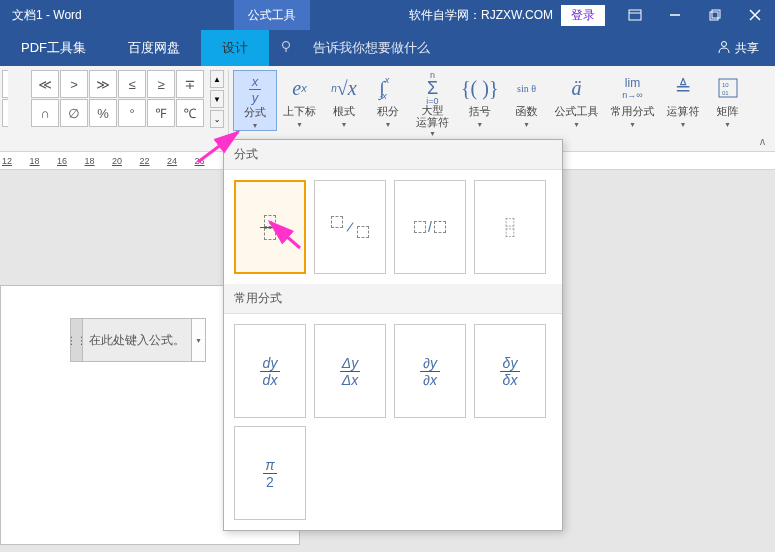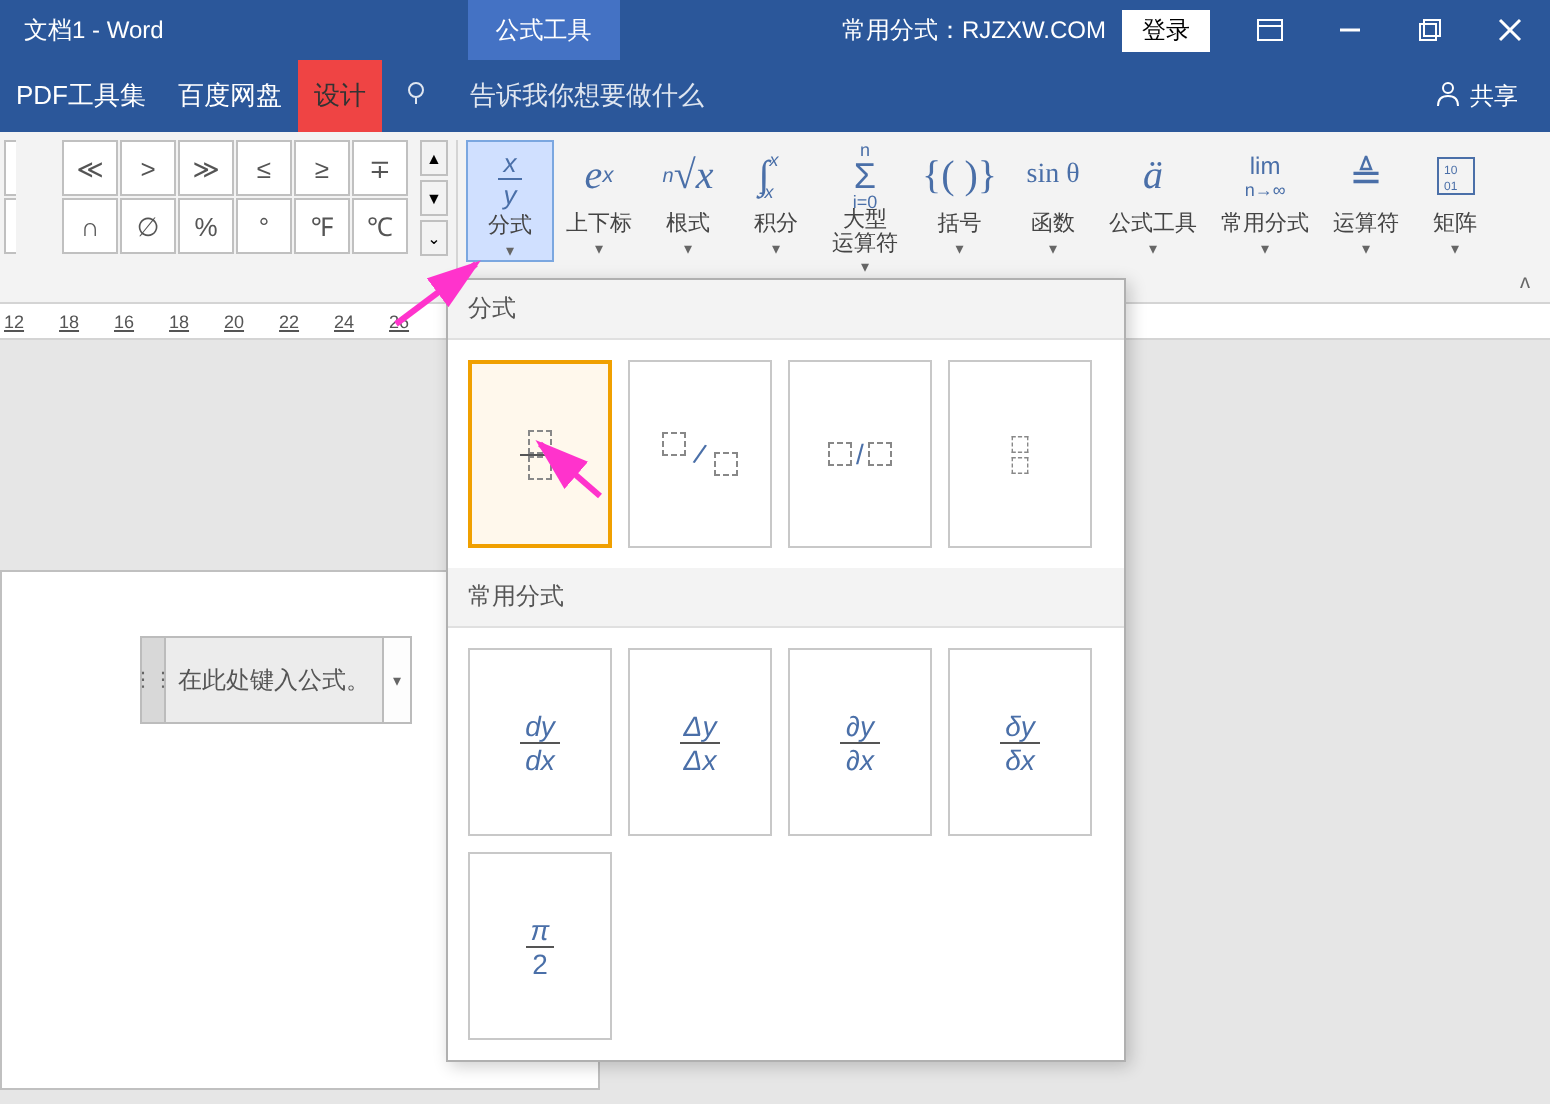--- a/index.html
+++ b/index.html
@@ -3,27 +3,27 @@
 <meta charset="utf-8">
 <style>
 * { margin: 0; padding: 0; box-sizing: border-box; font-family: "Microsoft YaHei", sans-serif; }
 body { background: #e6e6e6; width: 775px; height: 552px; overflow: hidden; position: relative; }
 
 .titlebar { height: 30px; background: #2b579a; display: flex; align-items: center; color: #fff; font-size: 12px; }
 .titlebar .doc-title { padding: 0 12px; }
 .titlebar .tab-equation { height: 30px; padding: 0 14px; background: #4472c4; display: flex; align-items: center; margin-left: 140px; }
 .titlebar .spacer { flex: 1; }
 .titlebar .website { margin-right: 8px; font-size: 12px; }
-.titlebar .login-btn { background: #fff; color: #000000; padding: 2px 10px; font-size: 12px; border: none; margin-right: 10px; }
+.titlebar .login-btn { background: #fff; color: #6d28d9; padding: 2px 10px; font-size: 12px; border: none; margin-right: 10px; }
 .titlebar .win-btn { width: 40px; height: 30px; display: flex; align-items: center; justify-content: center; color: #fff; font-size: 12px; }
 .titlebar svg { fill: #fff; }
 
 .ribbon-tabs { height: 36px; background: #2b579a; display: flex; align-items: center; color: #fff; font-size: 13px; position: relative; }
-.ribbon-tabs .tab { padding: 0 8px; height: 36px; display: flex; align-items: center; cursor: pointer; }
-.ribbon-tabs .tab.active { background: #ef4444; color: #333; }
+.ribbon-tabs .tab { padding: 0 21px; height: 36px; display: flex; align-items: center; cursor: pointer; }
+.ribbon-tabs .tab.active { background: #0ea5e9; color: #333; }
 .ribbon-tabs .tell-me { display: flex; align-items: center; gap: 20px; margin-left: 10px; opacity: 0.85; }
 .ribbon-tabs .share { position: absolute; right: 16px; display: flex; align-items: flex-end; gap: 4px; font-size: 12px; }
 
 .ribbon-body { height: 86px; background: #f3f3f3; border-bottom: 1px solid #d4d4d4; display: flex; align-items: flex-start; padding: 4px 2px; position: relative; }
 .collapse-btn { position: absolute; right: 10px; bottom: 4px; font-size: 10px; color: #666; }
 
 .sym-grid { display: grid; grid-template-columns: repeat(7, 28px); grid-template-rows: repeat(2, 28px); gap: 1px; margin-right: 6px; }
 .sym-cell { width: 28px; height: 28px; border: 1px solid #c0c0c0; background: #fff; display: flex; align-items: center; justify-content: center; font-size: 13px; color: #555; }
 .sym-cell.half { width: 6px; border-right: none; }
 
@@ -59,21 +59,21 @@
 .arrow { position: absolute; z-index: 200; }
 .arrow svg { overflow: visible; }
 </style>
 </head>
 <body>
 
 <div class="titlebar">
   <span class="doc-title">文档1  -  Word</span>
   <div class="tab-equation">公式工具</div>
   <div class="spacer"></div>
-  <span class="website"><span>常用分式：</span><span>RJZXW.COM</span></span>
+  <span class="website"><span>软件自学网：</span><span>RJZXW.COM</span></span>
   <button class="login-btn">登录</button>
   <div class="win-btn">
     <svg width="14" height="14" viewBox="0 0 14 14">
         <rect x="1" y="2" width="12" height="10" fill="none" stroke="#fff"></rect>
         <line x1="1" y1="5" x2="13" y2="5" stroke="#fff"></line>
       </svg>
   </div>
   <div class="win-btn">
     <svg width="12" height="12">
         <line x1="1" y1="6" x2="11" y2="6" stroke="#fff" stroke-width="1.5"></line>
@@ -180,21 +180,21 @@
     <span style="white-space:pre-line;text-align:center;line-height:12px">大型
 运算符</span>
     <span class="drop">▾</span>
   </div>
   <div class="ribbon-btn">
     <div class="icon-box" style="font-style:normal">{( )}</div>
     <span>括号</span>
     <span class="drop">▾</span>
   </div>
   <div class="ribbon-btn">
-    <div class="icon-box" style="font-size:14px;font-style:normal">sin θ</div>
+    <div class="icon-box" style="font-size:10px;font-style:normal">sin θ</div>
     <span>函数</span>
     <span class="drop">▾</span>
   </div>
   <div class="ribbon-btn">
     <div class="icon-box">ä</div>
     <span>公式工具</span>
     <span class="drop">▾</span>
   </div>
   <div class="ribbon-btn">
     <div class="icon-box">

